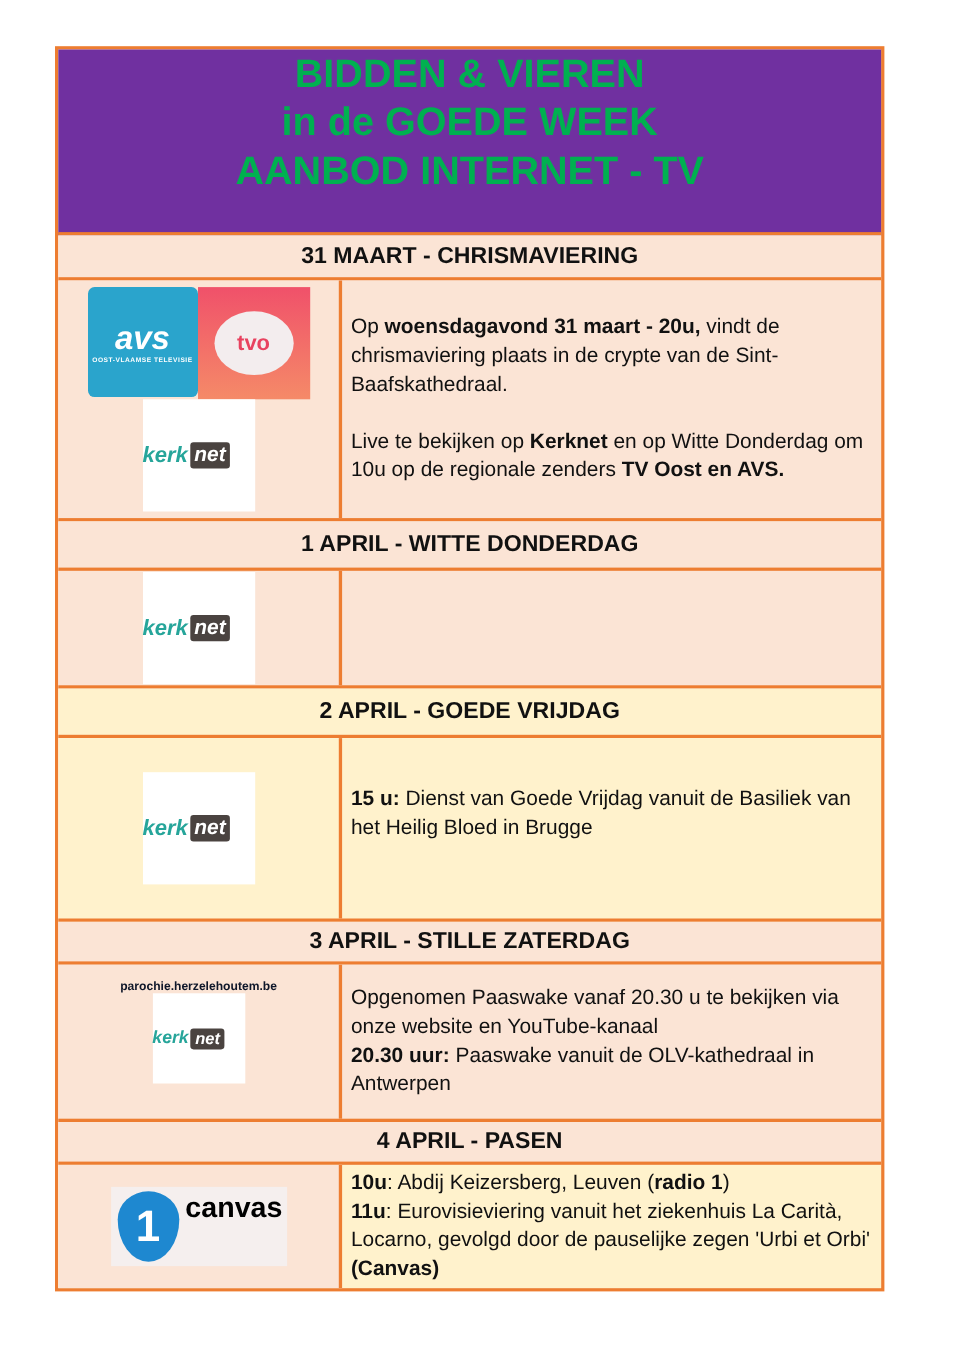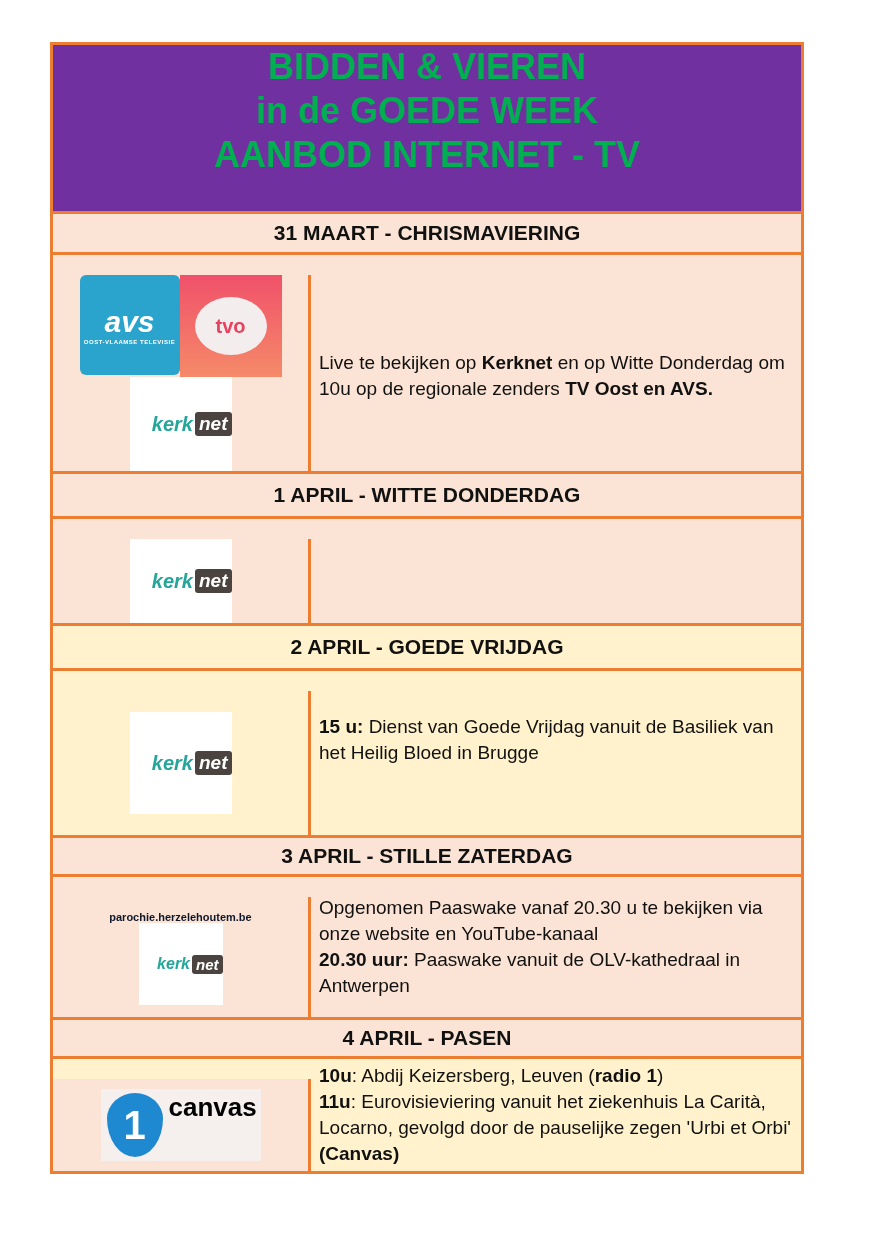--- a/index.html
+++ b/index.html
@@ -12,27 +12,27 @@
     background:#7030A0; height:166px; display:flex; flex-direction:column;
     align-items:center; border-bottom:3px solid #ED7D31;
   }
   .title-line { color:#00B050; font-weight:bold; font-size:36px; line-height:44px; text-align:center; }
   .day-header {
     font-weight:bold; font-size:21px; text-align:center; border-bottom:3px solid #ED7D31;
     display:flex; align-items:center; justify-content:center;
   }
   .row { display:flex; border-bottom:3px solid #ED7D31; }
   .row.last { border-bottom:none; }
-  .left { width:258px; border-right:3px solid #ED7D31; display:flex; flex-direction:column; align-items:center; justify-content:center; box-sizing:border-box;margin-top:20px; }
+  .left { width:258px; border-right:3px solid #ED7D31; display:flex; flex-direction:column; align-items:center; justify-content:center; box-sizing:border-box; }
   .right { flex:1; padding:4px 8px; font-size:19px; line-height:26px; box-sizing:border-box; display:flex; flex-direction:column; justify-content:center; }
   .right p { margin:0; }
   .spacer { height:26px; }
   .peach { background:#FBE4D5; }
   .cream { background:#FFF2CC; }
-  .logo-box { background:#fff; display:flex; align-items:center; justify-content:flex-end; }
+  .logo-box { background:#fff; display:flex; align-items:center; justify-content:flex-start; }
   .kerknet { display:flex; align-items:center; position:relative; }
   .kerk-word { color:#2AA198; color:#26A59A; font-weight:bold; font-style:italic; font-size:20px; }
   .net-box { background:#4A4340; color:#fff; font-weight:bold; font-style:italic; font-size:19px; padding:1px 4px; border-radius:3px; position:relative; margin-left:2px; }
   .net-box:before { content:""; position:absolute; right:-8px; top:-12px; width:26px; height:22px; background:#26A59A; z-index:-1; }
   .link { color:#0f172a; font-weight:bold; font-size:11px; }
   .avs { width:100px; height:100px; background:#2AA4CC; border-radius:6px; display:flex; flex-direction:column; align-items:center; justify-content:center; color:#fff; }
   .avs .big { font-weight:bold; font-style:italic; font-size:30px; }
   .avs .small { font-size:6px; font-weight:bold; letter-spacing:0.5px; }
   .tvo { width:102px; height:102px; background:linear-gradient(#F0516A, #F58A68); display:flex; align-items:center; justify-content:center; }
   .tvo .bubble { width:72px; height:58px; border-radius:50%; background:#F3EDEE; display:flex; align-items:center; justify-content:center; color:#E8425F; font-weight:bold; font-size:20px; }
@@ -64,20 +64,21 @@
         </div>
       </div>
       <div class="logo-box" style="width:102px;height:102px;">
         <div class="kerknet">
             <span class="kerk-word">kerk</span>
             <span class="net-box">net</span>
           </div>
       </div>
     </div>
     <div class="right">
+      <p><span>Op </span><b>woensdagavond 31 maart - 20u,</b><span> vindt de chrismaviering plaats in de crypte van de Sint-Baafskathedraal.</span></p>
       <div class="spacer"></div>
       <p><span>Live te bekijken op </span><b>Kerknet</b><span> en op Witte Donderdag om 10u op de regionale zenders </span><b>TV Oost en AVS.</b></p>
     </div>
   </div>
 
   <div class="day-header peach" style="height:42px;">1 APRIL - WITTE DONDERDAG</div>
   <div class="row peach" style="height:104px;">
     <div class="left">
       <div class="logo-box" style="width:102px;height:102px;">
         <div class="kerknet">

